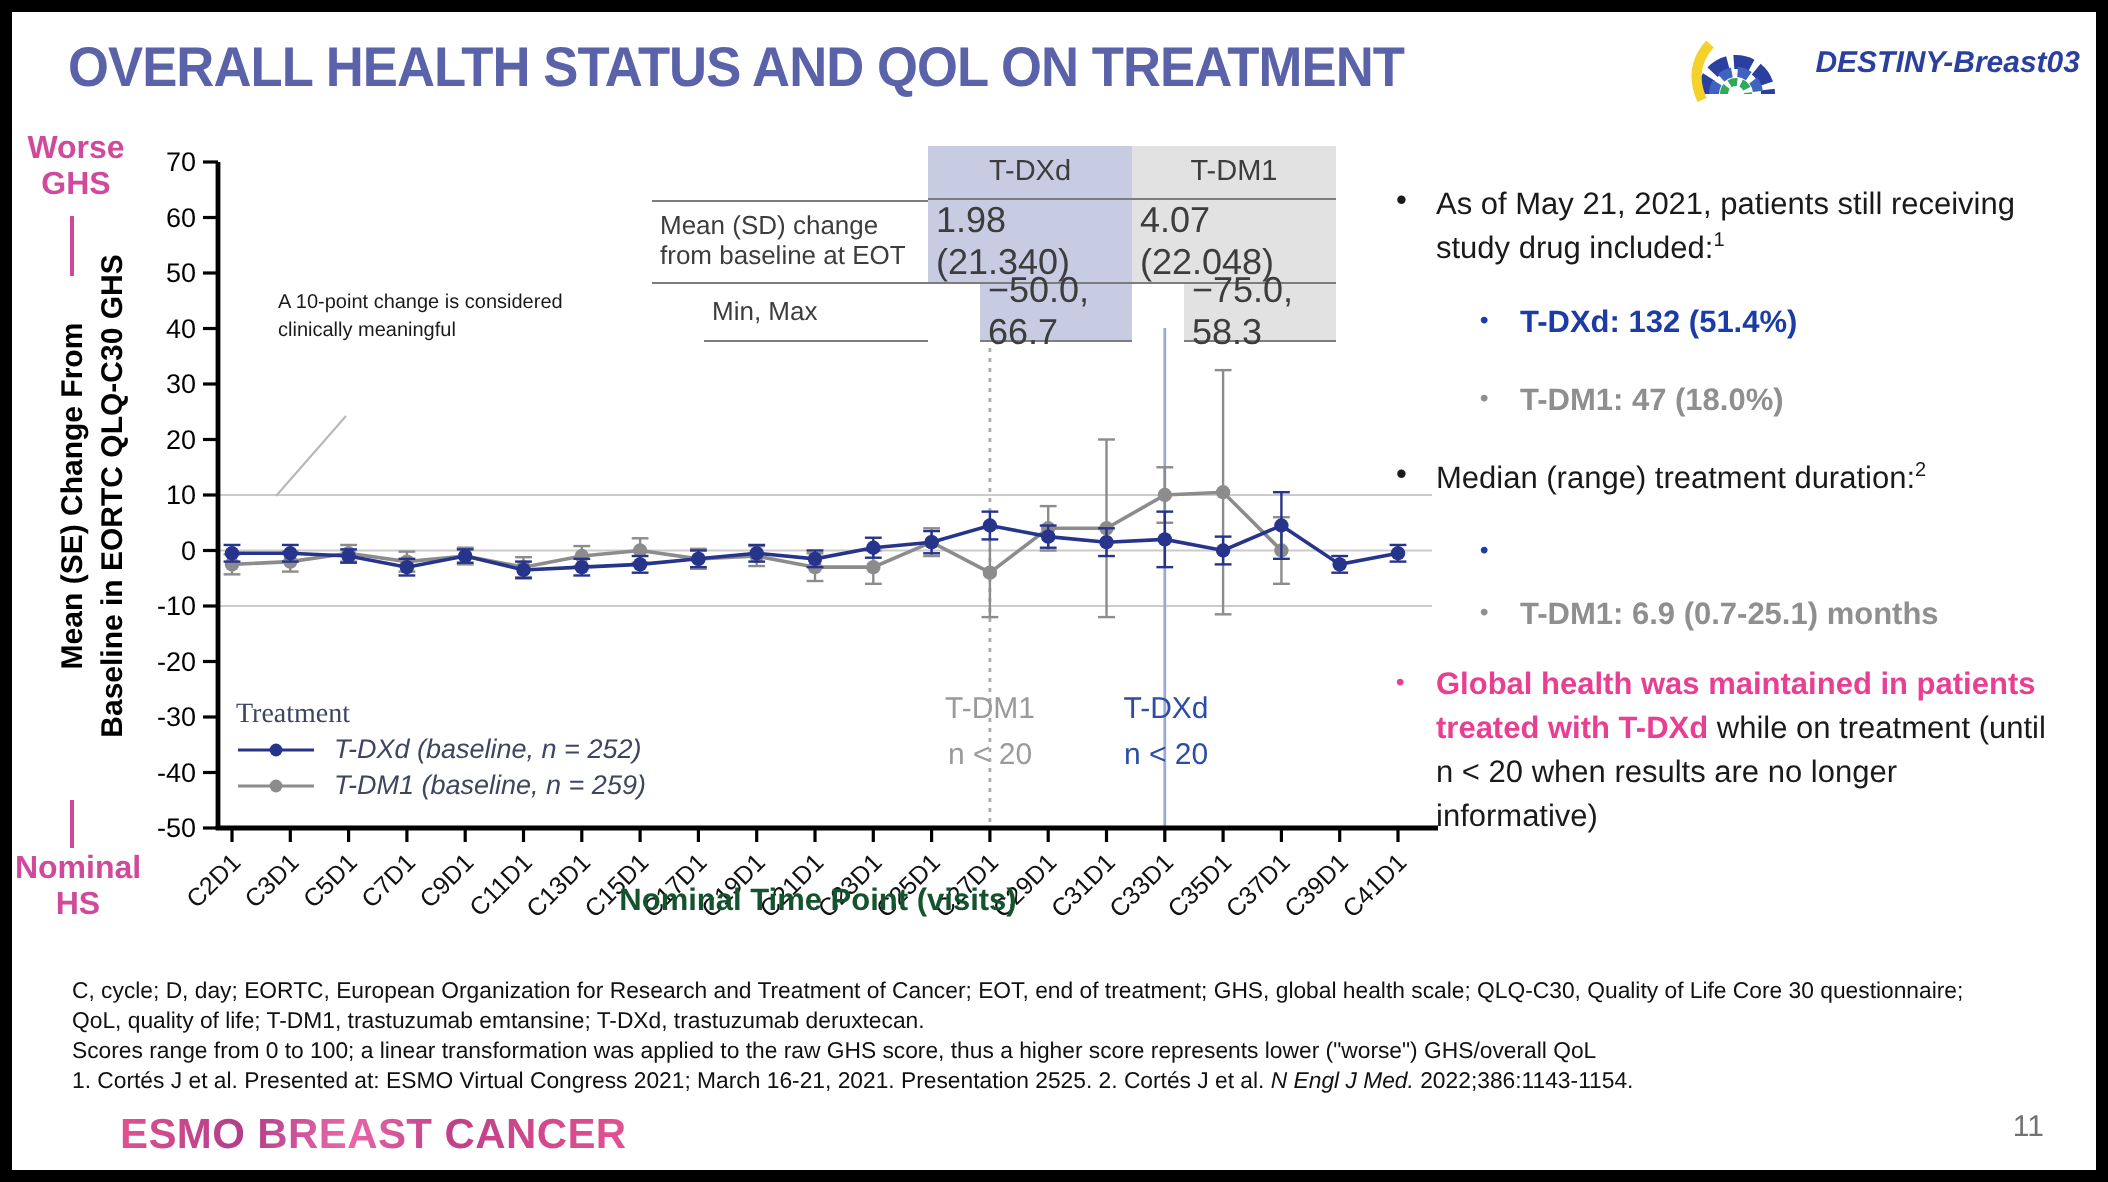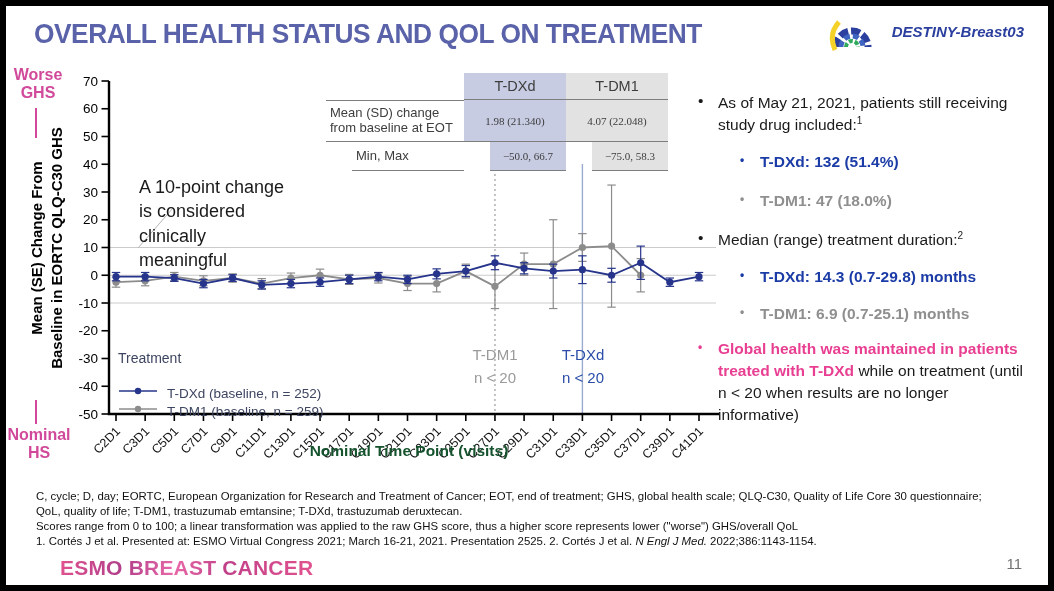--- a/index.html
+++ b/index.html
@@ -1,40 +1,40 @@
 <!DOCTYPE html>
 <html><head>
 <meta charset="utf-8">
 <style>
   html,body{margin:0;padding:0;background:#888;}
   *{box-sizing:border-box;}
   .slide{position:relative;width:1054px;height:591px;background:#fff;border:6px solid #000000;
          font-family:"Liberation Sans",sans-serif;overflow:hidden;}
   .title{position:absolute;left:28px;top:12px;font-size:28px;font-weight:bold;color:#5a63a9;
          letter-spacing:-0.5px;transform:scaleX(0.94);transform-origin:left center;white-space:nowrap;}
-  .logo{position:absolute;right:24px;top:4px;display:flex;align-items:center;gap:20px;}
+  .logo{position:absolute;right:8px;top:4px;display:flex;align-items:center;gap:20px;}
   .logo-text{font-size:15px;font-weight:bold;font-style:italic;color:#2b3f9e;}
   .axis-callout{position:absolute;text-align:center;font-weight:bold;font-size:16px;color:#d1499a;line-height:1.1;}
   .pink-line{position:absolute;width:2px;background:#d1499a;}
   .ylabel{position:absolute;left:-143px;top:221px;width:370px;height:42px;text-align:center;
           font-weight:bold;font-size:15px;line-height:1.3;color:#000;transform:rotate(-90deg);}
   #chart-svg{position:absolute;left:70px;top:58px;}
-  .annotation{position:absolute;left:133px;top:139px;width:156px;font-size:18px;line-height:1.35;color:#1a1a1a;margin-top:30px;}
+  .annotation{position:absolute;left:133px;top:139px;width:156px;font-size:10px;line-height:1.35;color:#1a1a1a;}
   .stats-table{position:absolute;left:320px;top:67px;display:grid;grid-template-columns:138px 102px 102px;font-size:13px;color:#3d3d3d;}
   .stats-table .cell{display:flex;align-items:center;padding:2px 4px;}
   .stats-table .head{justify-content:center;font-size:14.5px;height:27px;}
-  .stats-table .val{justify-content:center;font-size:11px;font-family:Liberation Serif, serif;}
+  .stats-table .val{justify-content:center;font-size:18px;}
   .stats-table .lab{justify-content:flex-start;line-height:1.15;}
   .col-tdxd{background:#c7cce3;}
   .col-tdm1{background:#e2e2e2;}
   .rule-b{border-bottom:1.5px solid #7d7d7d;}
   .r1{height:42px;} .r2{height:29px;margin-left:26px;}
   .legend{position:absolute;left:112px;top:344px;color:#3d4560;}
-  .legend-title{font-size:14px;margin-bottom:19px;}
-  .legend-row{display:flex;align-items:flex-start;gap:9px;font-size:13.5px;line-height:1.35;}
+  .legend-title{font-size:14px;margin-bottom:0;font-family:Liberation Serif, serif;}
+  .legend-row{display:flex;align-items:center;gap:9px;font-size:13.5px;line-height:1.35;font-style:italic;}
   .ref-label{position:absolute;top:338px;width:84px;text-align:center;font-size:15px;line-height:1.5;}
   .ref-tdm1{left:447px;color:#9a9a9a;}
   .ref-tdxd{left:535px;color:#2b4da8;}
   .xlabel{position:absolute;left:103px;top:436px;width:600px;text-align:center;font-weight:bold;font-size:15.5px;color:#14532d;}
   .bullets{position:absolute;left:692px;top:86px;width:356px;font-size:15.5px;color:#1a1a1a;}
   .b-row{display:flex;margin-bottom:15px;}
   .b-marker{width:20px;flex:0 0 20px;text-align:left;}
   .b-sub{margin-left:42px;font-weight:bold;}
   .b-sub .b-marker{font-size:12px;padding-top:2px;}
   .blue-txt{color:#1b3ca6;}
@@ -380,21 +380,20 @@
     <div class="b-row b-sub gray-txt" style="margin-bottom:17px;">
       <span class="b-marker">•</span>
       <span class="b-text">T-DM1: 47 (18.0%)</span>
     </div>
     <div class="b-row">
       <span class="b-marker">•</span>
       <span class="b-text" style="width:310px;"><span>Median (range) treatment duration:</span><sup>2</sup></span>
     </div>
     <div class="b-row b-sub blue-txt">
       <span class="b-marker">•</span>
-      <span class="b-text">T-DXd: 14.3 (0.7-29.8) months</span>
     </div>
     <div class="b-row b-sub gray-txt" style="margin-bottom:13px;">
       <span class="b-marker">•</span>
       <span class="b-text">T-DM1: 6.9 (0.7-25.1) months</span>
     </div>
     <div class="b-row">
       <span class="b-marker pink-txt" style="font-size:12px;padding-top:2px;">•</span>
       <span class="b-text" style="width:312px;"><span class="pink-txt">Global health was maintained in patients treated with T-DXd</span><span> while on treatment (until n &lt; 20 when results are no longer informative)</span></span>
     </div>
   </div>

